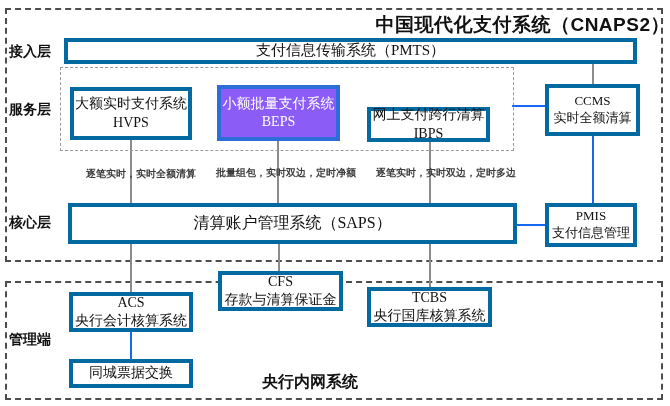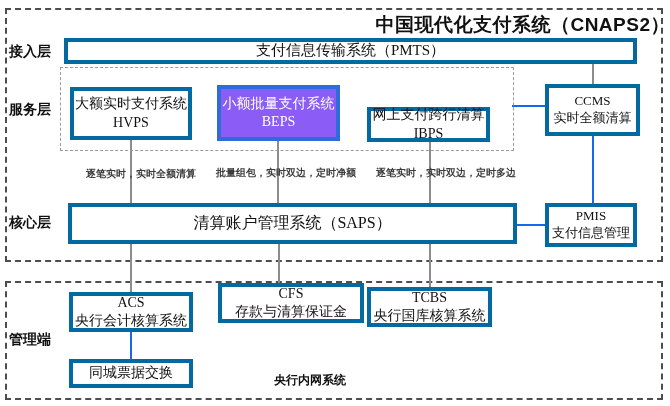--- a/index.html
+++ b/index.html
@@ -10,21 +10,21 @@
   .title{position:absolute;left:0;top:12px;width:670px;text-align:right;
          font-size:19px;font-weight:bold;color:#111;letter-spacing:0.5px;}
   .layer-label{position:absolute;font-size:14px;font-weight:bold;color:#111;width:46px;text-align:left;}
   .box{position:absolute;background:#ffffff;border:4px solid #0369a1;box-sizing:border-box;
        display:flex;flex-direction:column;align-items:center;justify-content:center;
        color:#111;text-align:center;line-height:1.3;font-family:Liberation Serif, serif;}
   .box.filled{background:#8b5cf6;border-color:#2d6cd9;color:#ffffff;}
   .line{position:absolute;background:#8c8c8c;}
   .line.blue{background:#1469f0;}
   .annotation{position:absolute;font-size:10px;font-weight:bold;color:#3d3d3d;text-align:center;white-space:nowrap;}
-  .footer-label{position:absolute;font-size:12px;font-weight:bold;color:#111;text-align:center;}
+  .footer-label{position:absolute;font-size:16px;font-weight:bold;color:#111;text-align:center;}
   .fs15{font-size:15px;} .fs16{font-size:16px;} .fs14{font-size:14px;} .fs13{font-size:13px;}
 </style>
 </head>
 <body>
 
 <div class="stage">
 
   <div class="dashed-outer" style="left:5px;top:8px;width:654px;height:250px;"></div>
 
   <div class="dashed-outer" style="left:5px;top:281px;width:654px;height:115px;"></div>
@@ -86,21 +86,21 @@
   <div class="box fs13" style="left:545px;top:203px;width:92px;height:44px;">
     <span>PMIS</span>
     <span>支付信息管理</span>
   </div>
 
   <div class="box fs14" style="left:69px;top:292px;width:124px;height:40px;">
     <span>ACS</span>
     <span>央行会计核算系统</span>
   </div>
 
-  <div class="box fs14" style="left:218px;top:283px;width:146px;height:40px;">
+  <div class="box fs14" style="left:218px;top:271px;width:125px;height:40px;">
     <span>CFS</span>
     <span>存款与清算保证金</span>
   </div>
 
   <div class="box fs14" style="left:367px;top:287px;width:125px;height:40px;">
     <span>TCBS</span>
     <span>央行国库核算系统</span>
   </div>
 
   <div class="box fs14" style="left:69px;top:359px;width:124px;height:29px;">

